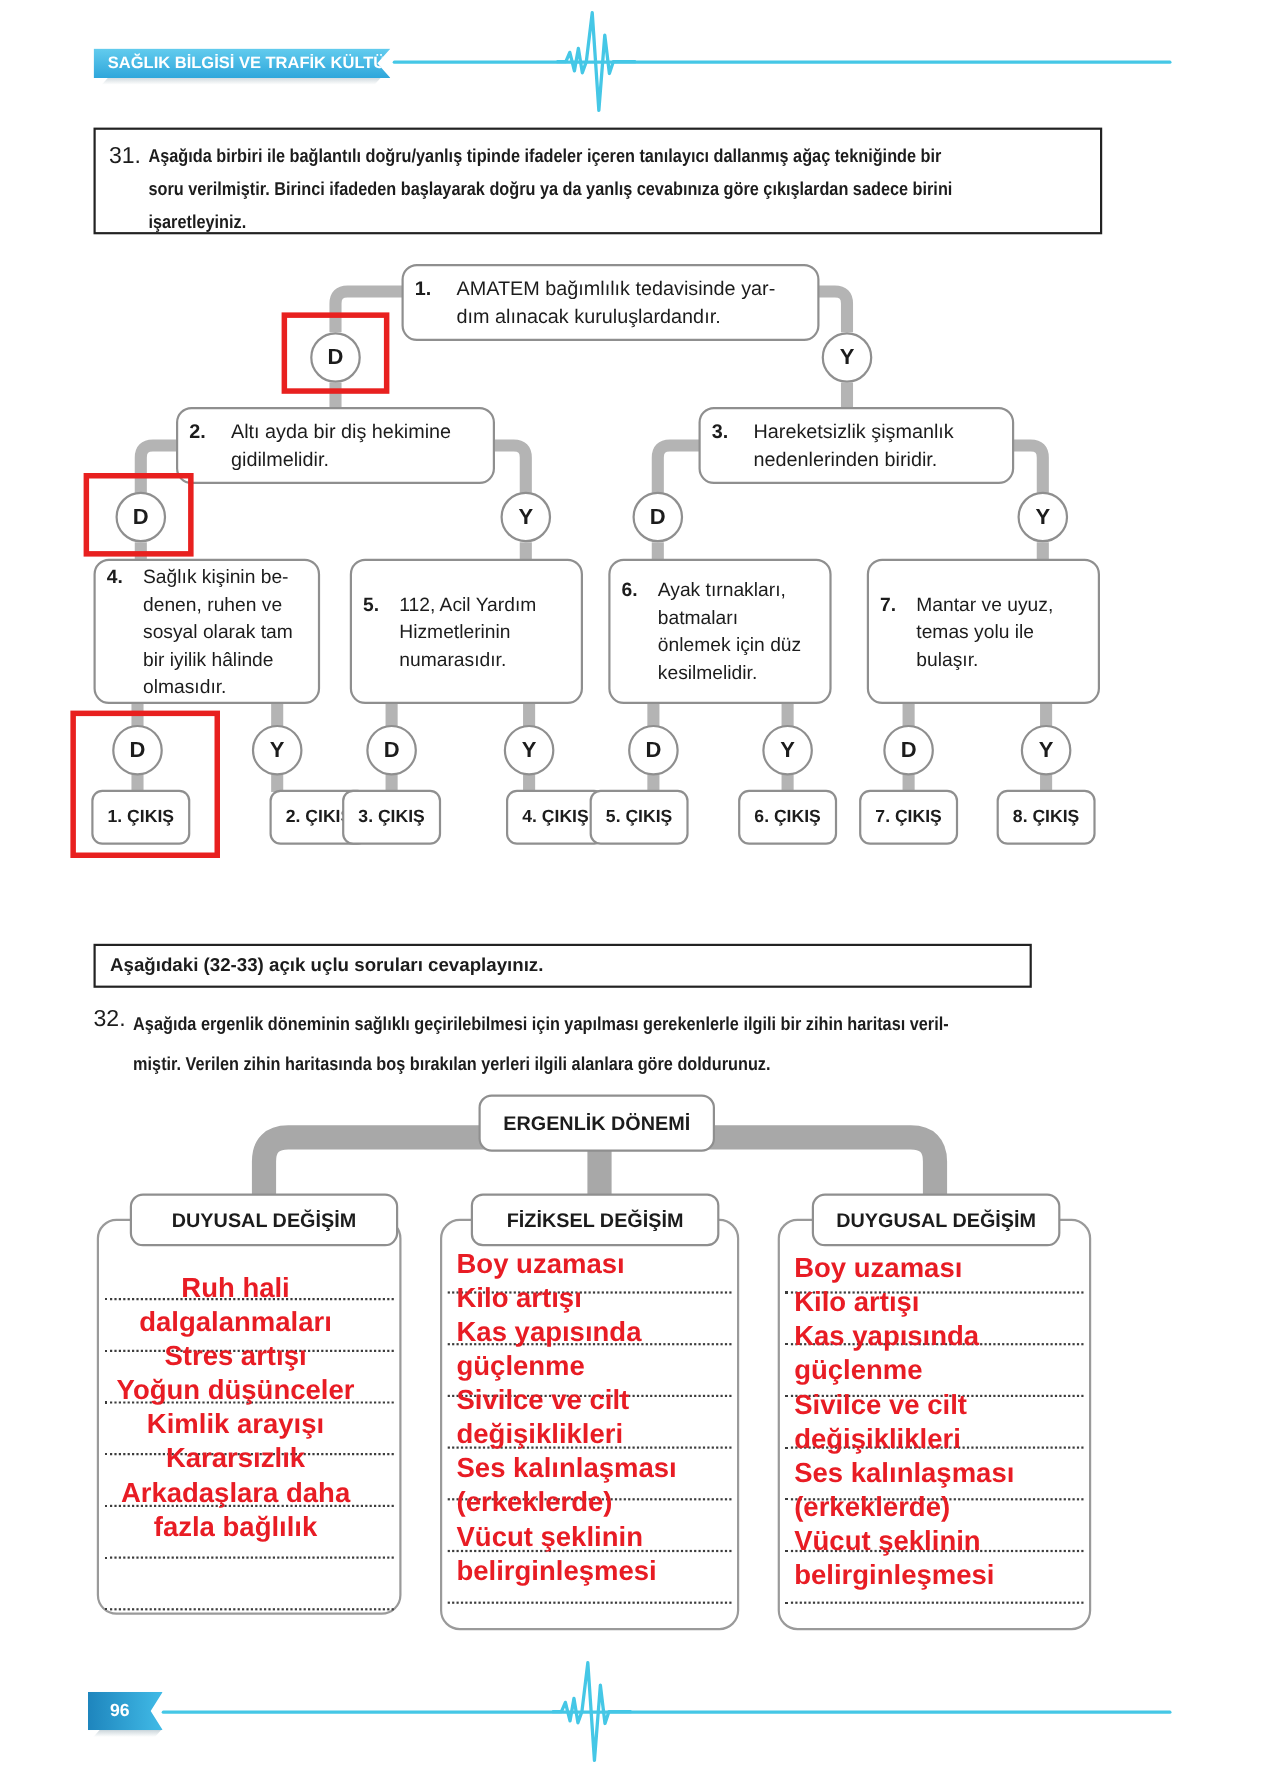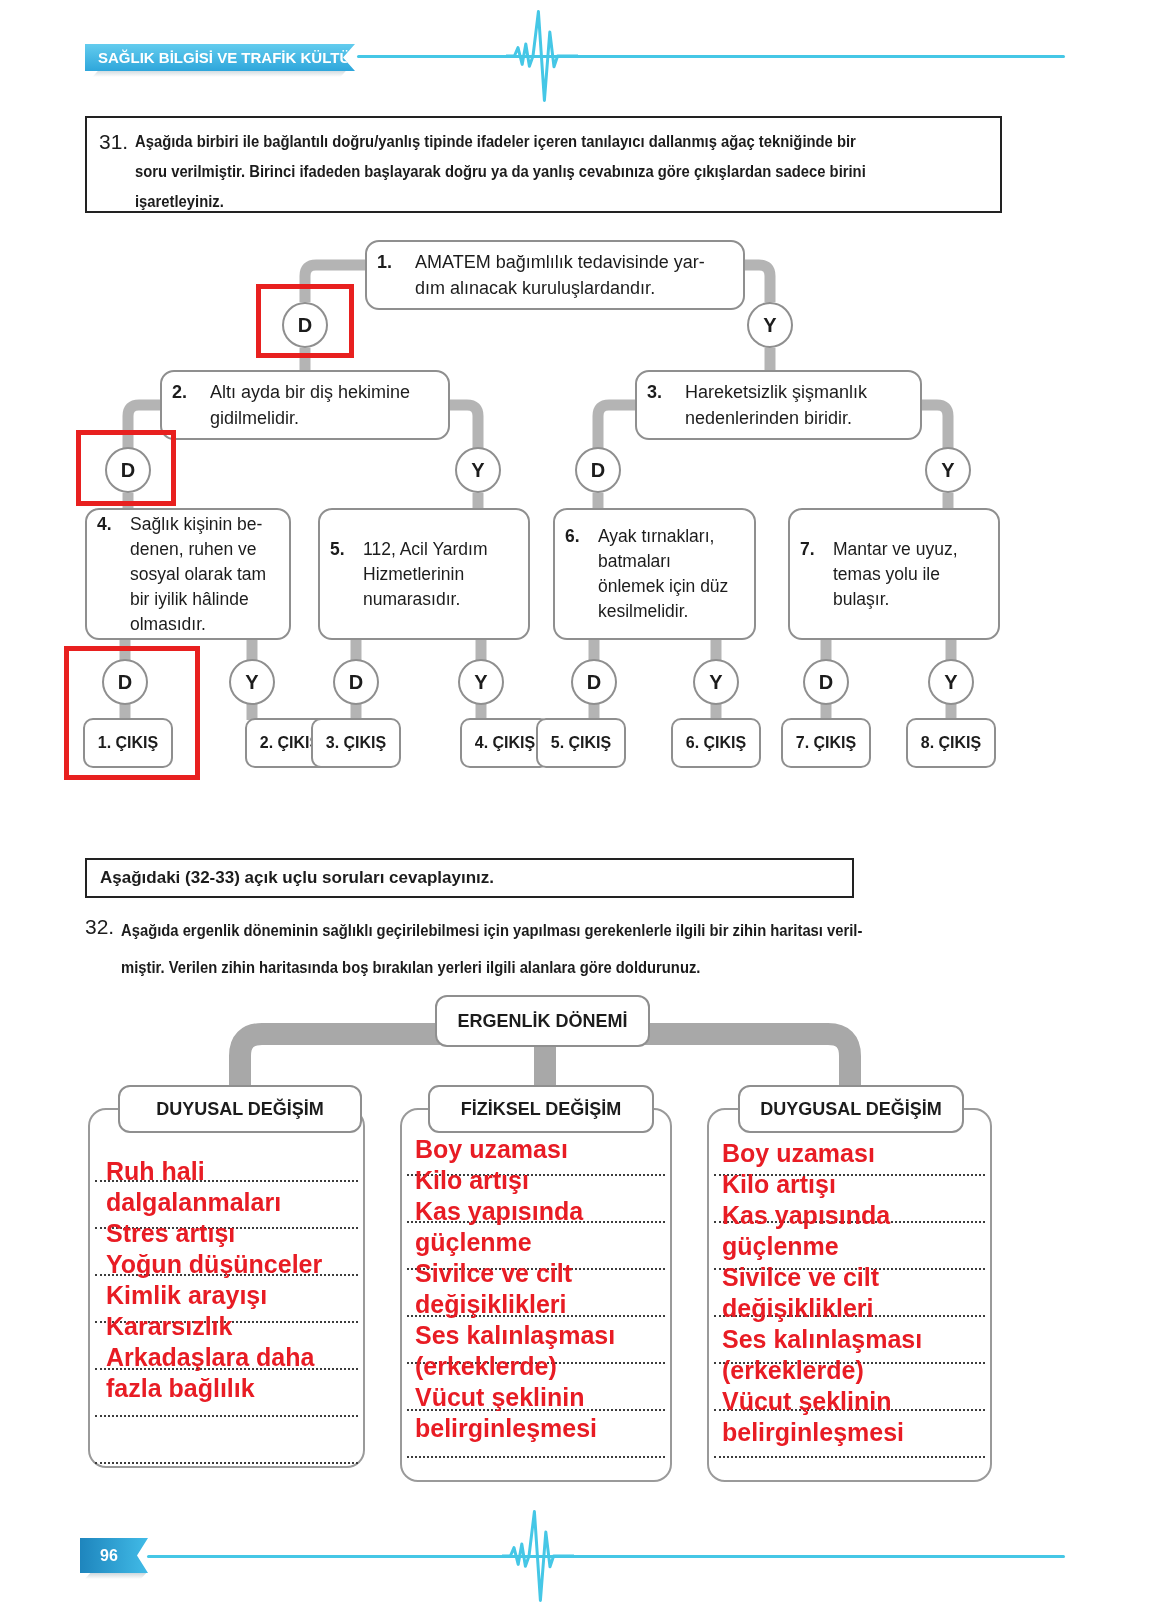--- a/index.html
+++ b/index.html
@@ -25,21 +25,21 @@
   .ekg-bottom-glyph{left:488px;top:1508px;}
 
   
   .qbox{position:absolute;left:85px;width:917px;border:2px solid #222;box-sizing:border-box;
         display:flex;padding:9px 6px 9px 12px;background:#fff;}
   .qbox31{top:116px;height:97px;}
   .qnum{font-weight:normal;font-size:21px;width:36px;flex:none;line-height:30px;}
   .qtext{font-weight:bold;font-size:17px;line-height:30px;white-space:pre;
          transform:scaleX(.87);transform-origin:left top;}
 
-  .section-box{position:absolute;left:85px;top:858px;width:769px;height:40px;border:2px solid #222;
+  .section-box{position:absolute;left:85px;top:858px;width:853px;height:40px;border:2px solid #222;
         box-sizing:border-box;display:flex;align-items:center;padding-left:13px;
         font-weight:bold;font-size:17px;background:#fff;}
 
   .q32{position:absolute;left:85px;top:912px;width:960px;display:flex;}
   .q32 .qtext{line-height:37px;}
 
   
   .tree{position:absolute;left:0;top:230px;width:1152px;height:560px;}
   .tree svg{position:absolute;left:0;top:0;}
   .tnode{position:absolute;background:#fff;border:2px solid #8f8f8f;border-radius:14px;
@@ -73,21 +73,21 @@
   .mm-box3{left:707px;width:285px;height:374px;}
   .mm-head{position:absolute;top:105px;height:48px;background:#fff;border:2px solid #8f8f8f;
         border-radius:12px;box-sizing:border-box;display:flex;align-items:center;justify-content:center;
         font-weight:bold;font-size:18px;white-space:pre;}
   .mm-head1{left:118px;width:244px;}
   .mm-head2{left:428px;width:226px;border-radius:11px;}
   .mm-head3{left:738px;width:226px;}
   .dotline{position:absolute;left:5px;right:5px;border-bottom:2.5px dotted #3c3c3c;height:0;}
   .answers{position:absolute;color:#e81c24;font-weight:bold;font-size:25px;line-height:31px;
         white-space:pre;}
-  .ans1{left:16px;top:46px;}
+  .ans1{left:16px;top:46px;text-align:center;}
   .ans2{left:13px;top:24px;}
   .ans3{left:13px;top:28px;}
 
   
   .page-badge{position:absolute;left:80px;top:1538px;width:68px;height:35px;
         background:linear-gradient(90deg,#1e85bd,#41bbe7);
         clip-path:polygon(0 0,100% 0,calc(100% - 11px) 50%,100% 100%,0 100%);
         color:#fff;font-weight:bold;font-size:16px;display:flex;align-items:center;
         padding-left:20px;box-sizing:border-box;}
   .badge-shadow{position:absolute;left:88px;top:1572px;width:56px;height:7px;

